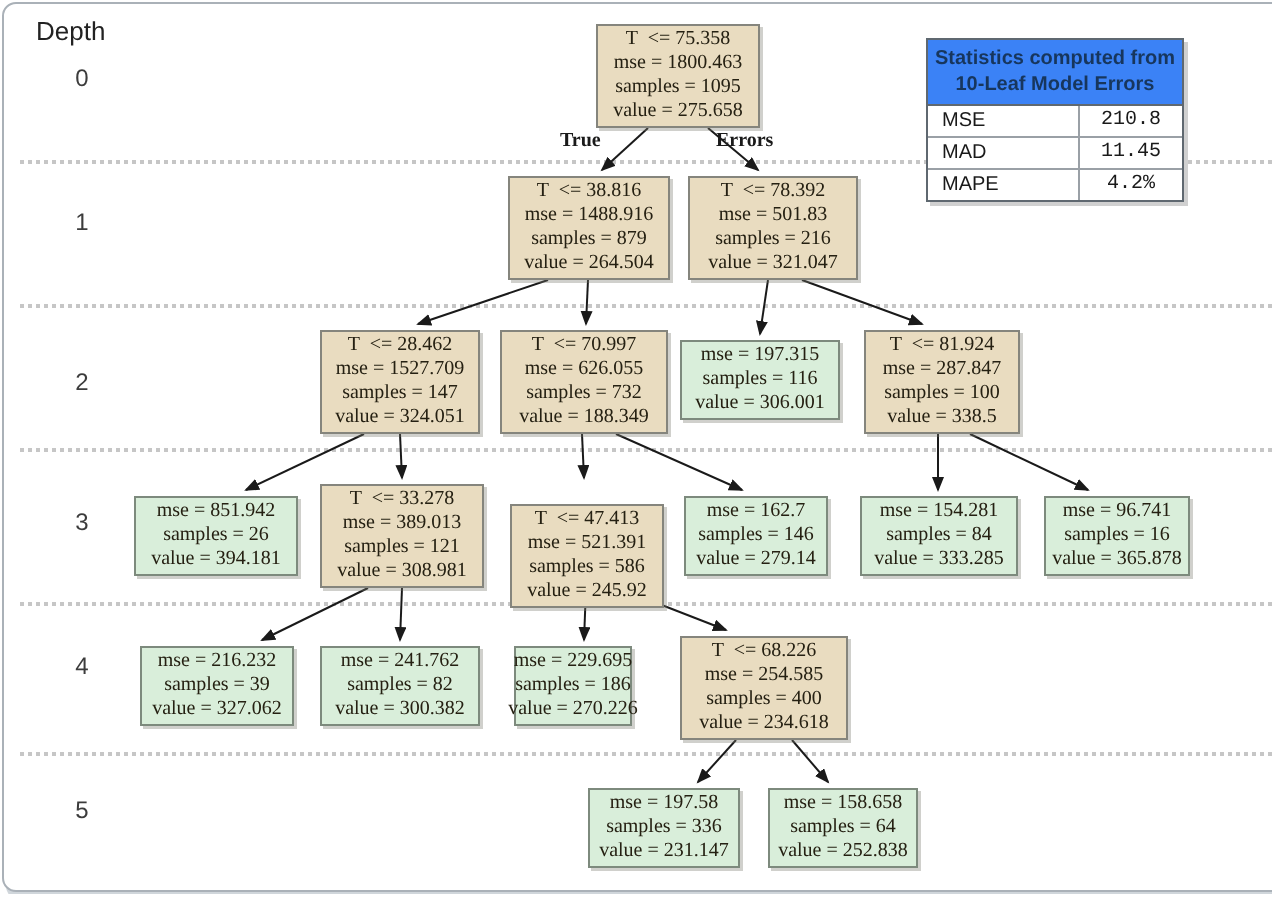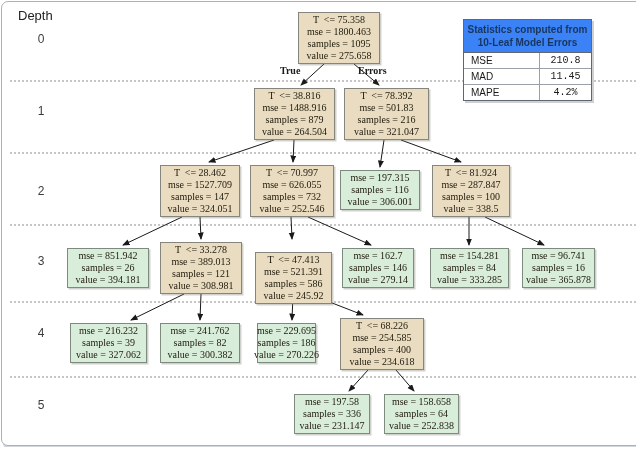--- a/index.html
+++ b/index.html
@@ -110,21 +110,21 @@
   <div class="node internal" style="left:158px;top:163px;width:80px;">
     <span class="ln">T  &lt;= 28.462</span>
     <span class="ln">mse = 1527.709</span>
     <span class="ln">samples = 147</span>
     <span class="ln">value = 324.051</span>
   </div>
   <div class="node internal" style="left:248px;top:163px;width:84px;">
     <span class="ln">T  &lt;= 70.997</span>
     <span class="ln">mse = 626.055</span>
     <span class="ln">samples = 732</span>
-    <span class="ln">value = 252.546</span>
+    <span class="ln">value = 188.349</span>
   </div>
   <div class="node leaf" style="left:338px;top:168px;width:80px;">
     <span class="ln">mse = 197.315</span>
     <span class="ln">samples = 116</span>
     <span class="ln">value = 306.001</span>
   </div>
   <div class="node internal" style="left:430px;top:163px;width:78px;">
     <span class="ln">T  &lt;= 81.924</span>
     <span class="ln">mse = 287.847</span>
     <span class="ln">samples = 100</span>

